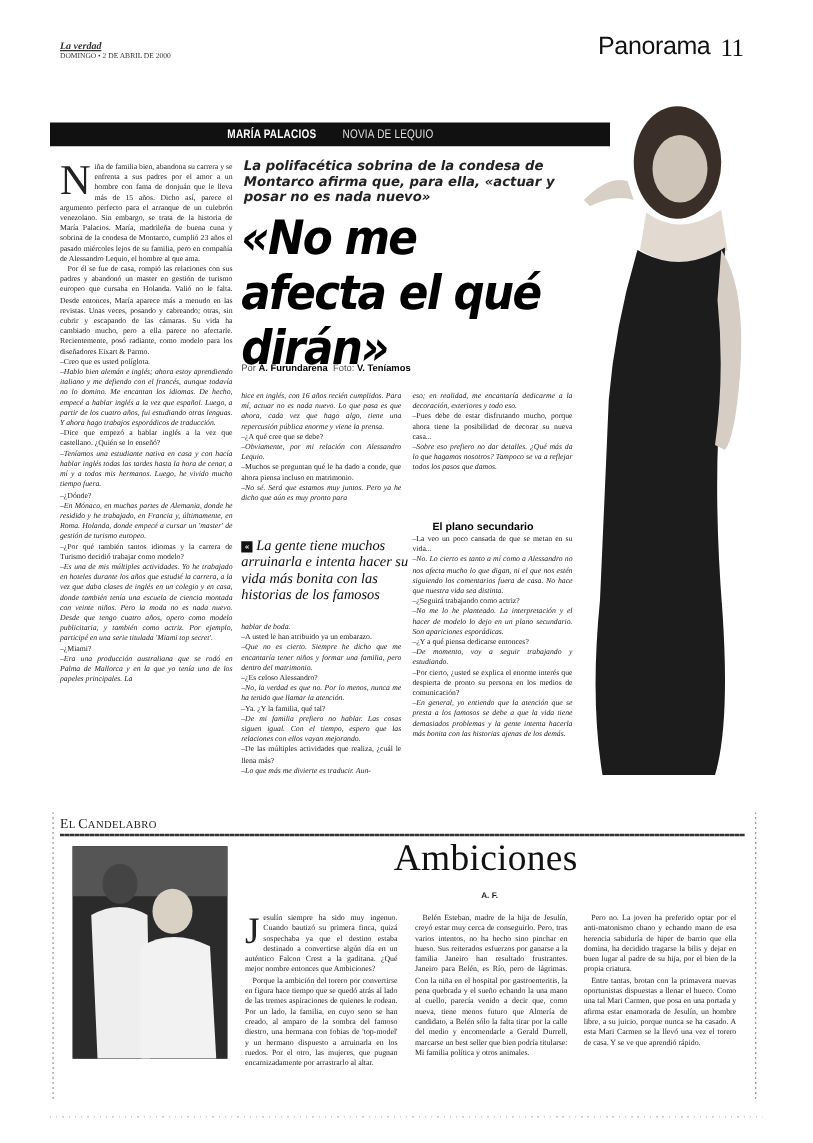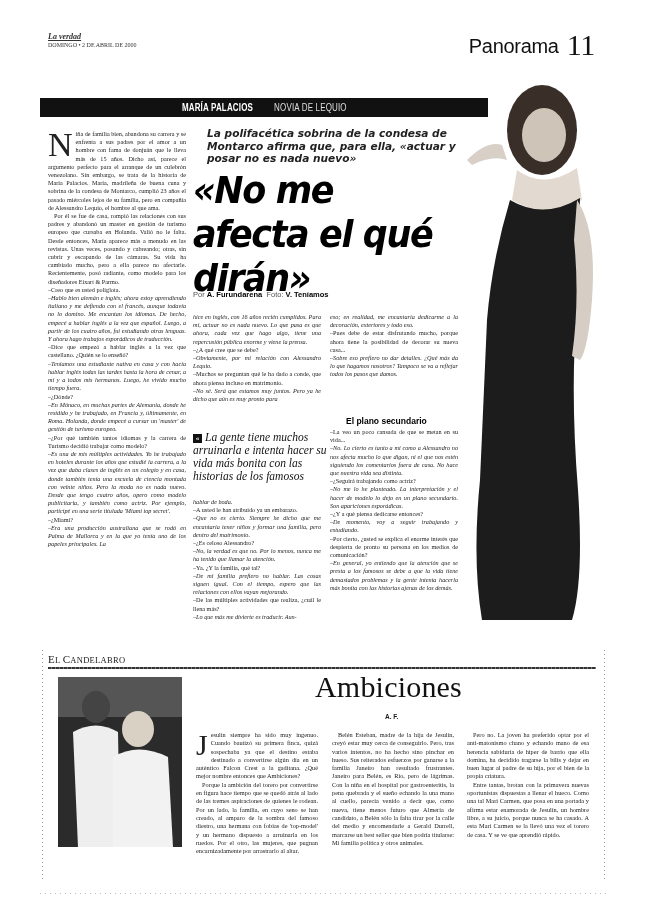--- a/index.html
+++ b/index.html
@@ -2,38 +2,38 @@
 <html><head>
 <meta charset="utf-8">
 <style>
   * { box-sizing: border-box; margin: 0; padding: 0; }
   html, body { width: 650px; height: 914px; background: #ffffff; overflow: hidden; }
   body { position: relative; font-family: "Liberation Serif", serif; color: #1a1a1a; }
 
   .masthead { position: absolute; left: 48px; top: 33px; font-size: 6px; color: #333; line-height: 1.1; }
   .masthead .paper { font-style: italic; font-weight: bold; font-size: 8px; text-decoration: underline; display: block; }
   .section-head { position: absolute; right: 55px; top: 26px; font-family: "Liberation Sans", sans-serif; font-size: 20px; color: #111; letter-spacing: -0.3px; }
-  .section-head .pg { font-family: "Liberation Serif", serif; font-size: 30px; margin-left: 8px; position: relative; top: 2px; }
+  .section-head .pg { font-family: "Liberation Serif", serif; font-size: 20px; margin-left: 8px; position: relative; top: 2px; }
 
   .bar { position: absolute; left: 40px; top: 98px; width: 448px; height: 19px; background: #111; color: #fff;
          font-family: "Liberation Sans", sans-serif; font-size: 10px; text-align: center; line-height: 19px; letter-spacing: 0.2px; }
   .bar .name { font-weight: bold; transform: scaleX(0.8); display: inline-block; }
   .bar .role { font-weight: normal; transform: scaleX(0.8); display: inline-block; opacity: 0.85; }
 
   .photo-woman { position: absolute; left: 462px; top: 60px; width: 140px; height: 565px; }
   .photo-woman svg { width: 100%; height: 100%; }
 
   .col { position: absolute; font-size: 6.2px; line-height: 8.2px; text-align: justify; color: #222; }
   .col p { margin: 0; text-indent: 6px; }
   .col p.q { text-indent: 0; font-style: italic; }
   .col p.d { text-indent: 0; }
   .col1 { left: 48px; top: 130px; width: 138px; }
   .dropcap { float: left; font-size: 34px; line-height: 28px; margin: 1px 3px 0 0; font-family: "Liberation Serif", serif; }
 
-  .subhead { position: absolute; left: 195px; top: 127px; width: 250px; font-family: "DejaVu Sans", sans-serif; font-style: italic; font-weight: bold; font-size: 10.6px; line-height: 12.5px; color: #222; margin-left: 12px; }
+  .subhead { position: absolute; left: 195px; top: 127px; width: 250px; font-family: "DejaVu Sans", sans-serif; font-style: italic; font-weight: bold; font-size: 10.6px; line-height: 12.5px; color: #222; }
   .headline { position: absolute; left: 193px; top: 168px; width: 270px; font-family: "DejaVu Sans", sans-serif; font-weight: bold; font-style: italic; font-size: 38px; line-height: 44px; letter-spacing: -1.5px; color: #000; transform: scaleX(0.92); transform-origin: left top; }
   .byline { position: absolute; left: 193px; top: 290px; font-family: "Liberation Sans", sans-serif; font-size: 7.5px; color: #555; }
   .byline b { color: #000; font-weight: bold; text-align: right; }
 
   .col2 { left: 193px; top: 313px; width: 128px; }
   .col3 { left: 330px; top: 313px; width: 128px; }
   .col2b { left: 193px; top: 498px; width: 128px; }
   .col3b { left: 330px; top: 428px; width: 128px; }
   .subsection { position: absolute; left: 346px; top: 416px; font-family: "Liberation Sans", sans-serif; font-weight: bold; font-size: 8.5px; color: #000; }
 

